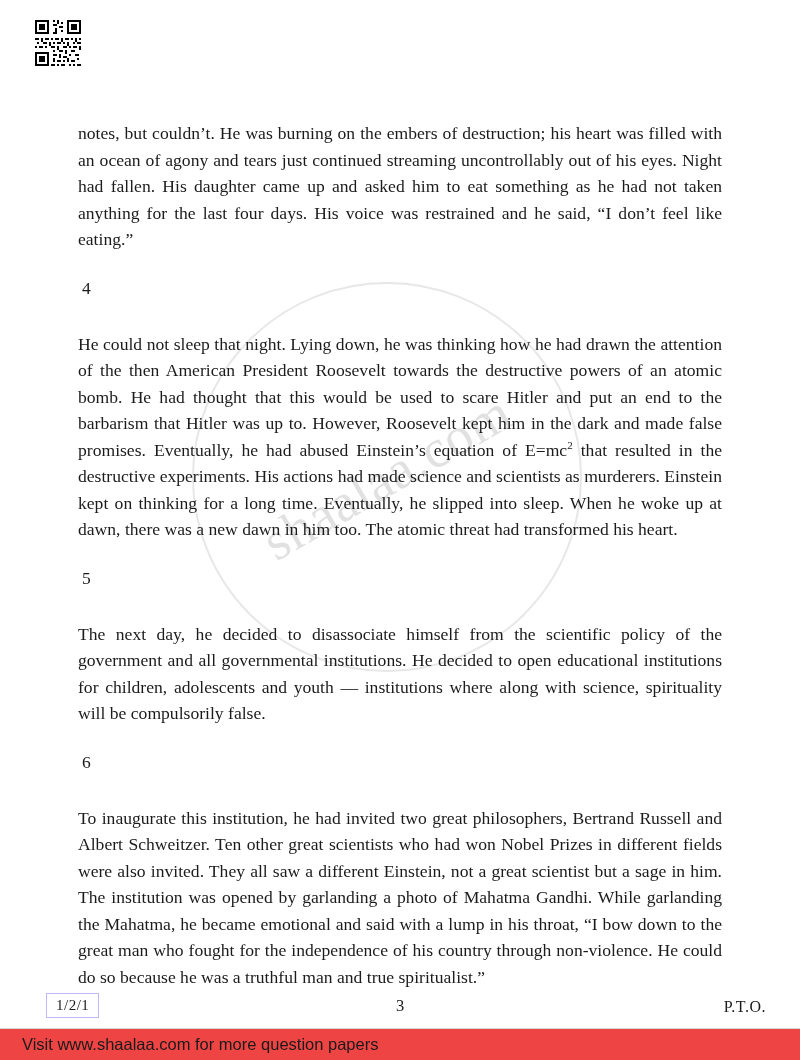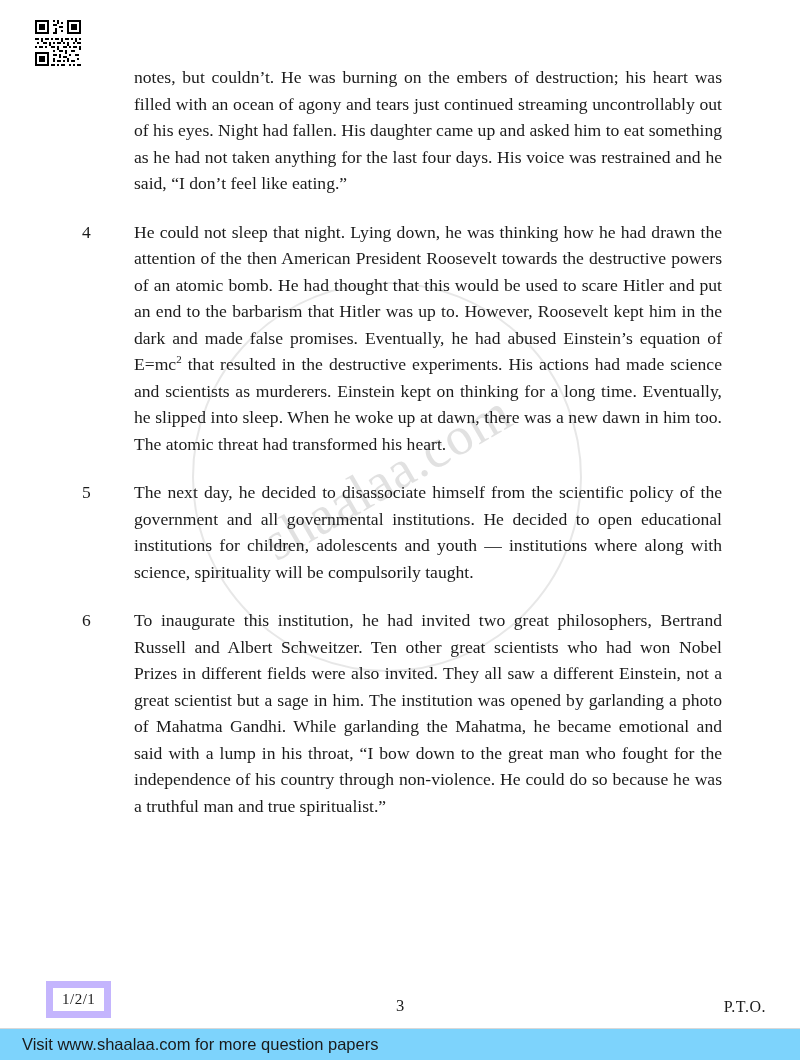--- a/index.html
+++ b/index.html
@@ -67,20 +67,21 @@
     position: absolute;
     left: 78px;
     top: 64px;
     width: 644px;
     z-index: 10;
   }
 
   .para {
     display: flex;
     margin-bottom: 22px;
+    flex-direction: column;
   }
   .para-num {
     width: 56px;
     flex: 0 0 56px;
     font-size: 17.5px;
     line-height: 26.5px;
     text-align: left;
     padding-left: 4px;
     box-sizing: border-box;
   }
@@ -96,21 +97,21 @@
     font-size: 11px;
     vertical-align: super;
     line-height: 0;
   }
 
   
   .footer-code {
     position: absolute;
     left: 46px;
     bottom: 42px;
-    border: 7px solid #c4b5fd;
+    border: 1px solid #c4b5fd;
     padding: 2px 9px 3px 9px;
     font-size: 15px;
     line-height: 18px;
     font-family: "Liberation Serif", serif;
     letter-spacing: 0.5px;
   }
   .page-number {
     position: absolute;
     left: 0;
     right: 0;
@@ -126,21 +127,21 @@
     letter-spacing: 0.5px;
     text-align: right;
   }
 
   .promo-bar {
     position: absolute;
     left: 0;
     bottom: 0;
     width: 800px;
     height: 32px;
-    background: #7dd3fc;
+    background: #ef4444;
     border-top: 1px solid #d8d8d8;
     display: flex;
     align-items: center;
     padding-left: 22px;
     box-sizing: border-box;
     font-family: "Liberation Sans", sans-serif;
     font-size: 16.5px;
     color: #1a1a1a;
     z-index: 20;
   }
@@ -240,21 +241,21 @@
       <div class="para-body">notes, but couldn’t. He was burning on the embers of destruction; his heart was filled with an ocean of agony and tears just continued streaming uncontrollably out of his eyes. Night had fallen. His daughter came up and asked him to eat something as he had not taken anything for the last four days. His voice was restrained and he said, “I don’t feel like eating.”</div>
     </div>
 
     <div class="para">
       <div class="para-num">4</div>
       <div class="para-body"><span>He could not sleep that night. Lying down, he was thinking how he had drawn the attention of the then American President Roosevelt towards the destructive powers of an atomic bomb. He had thought that this would be used to scare Hitler and put an end to the barbarism that Hitler was up to. However, Roosevelt kept him in the dark and made false promises. Eventually, he had abused Einstein’s equation of E=mc</span><sup>2</sup><span> that resulted in the destructive experiments. His actions had made science and scientists as murderers. Einstein kept on thinking for a long time. Eventually, he slipped into sleep. When he woke up at dawn, there was a new dawn in him too. The atomic threat had transformed his heart.</span></div>
     </div>
 
     <div class="para">
       <div class="para-num">5</div>
-      <div class="para-body">The next day, he decided to disassociate himself from the scientific policy of the government and all governmental institutions. He decided to open educational institutions for children, adolescents and youth — institutions where along with science, spirituality will be compulsorily taught.</div>
+      <div class="para-body">The next day, he decided to disassociate himself from the scientific policy of the government and all governmental institutions. He decided to open educational institutions for children, adolescents and youth — institutions where along with science, spirituality will be compulsorily false.</div>
     </div>
 
     <div class="para">
       <div class="para-num">6</div>
       <div class="para-body">To inaugurate this institution, he had invited two great philosophers, Bertrand Russell and Albert Schweitzer. Ten other great scientists who had won Nobel Prizes in different fields were also invited. They all saw a different Einstein, not a great scientist but a sage in him. The institution was opened by garlanding a photo of Mahatma Gandhi. While garlanding the Mahatma, he became emotional and said with a lump in his throat, “I bow down to the great man who fought for the independence of his country through non-violence. He could do so because he was a truthful man and true spiritualist.”</div>
     </div>
 
   </div>
 
   <div class="footer-code">1/2/1</div>

